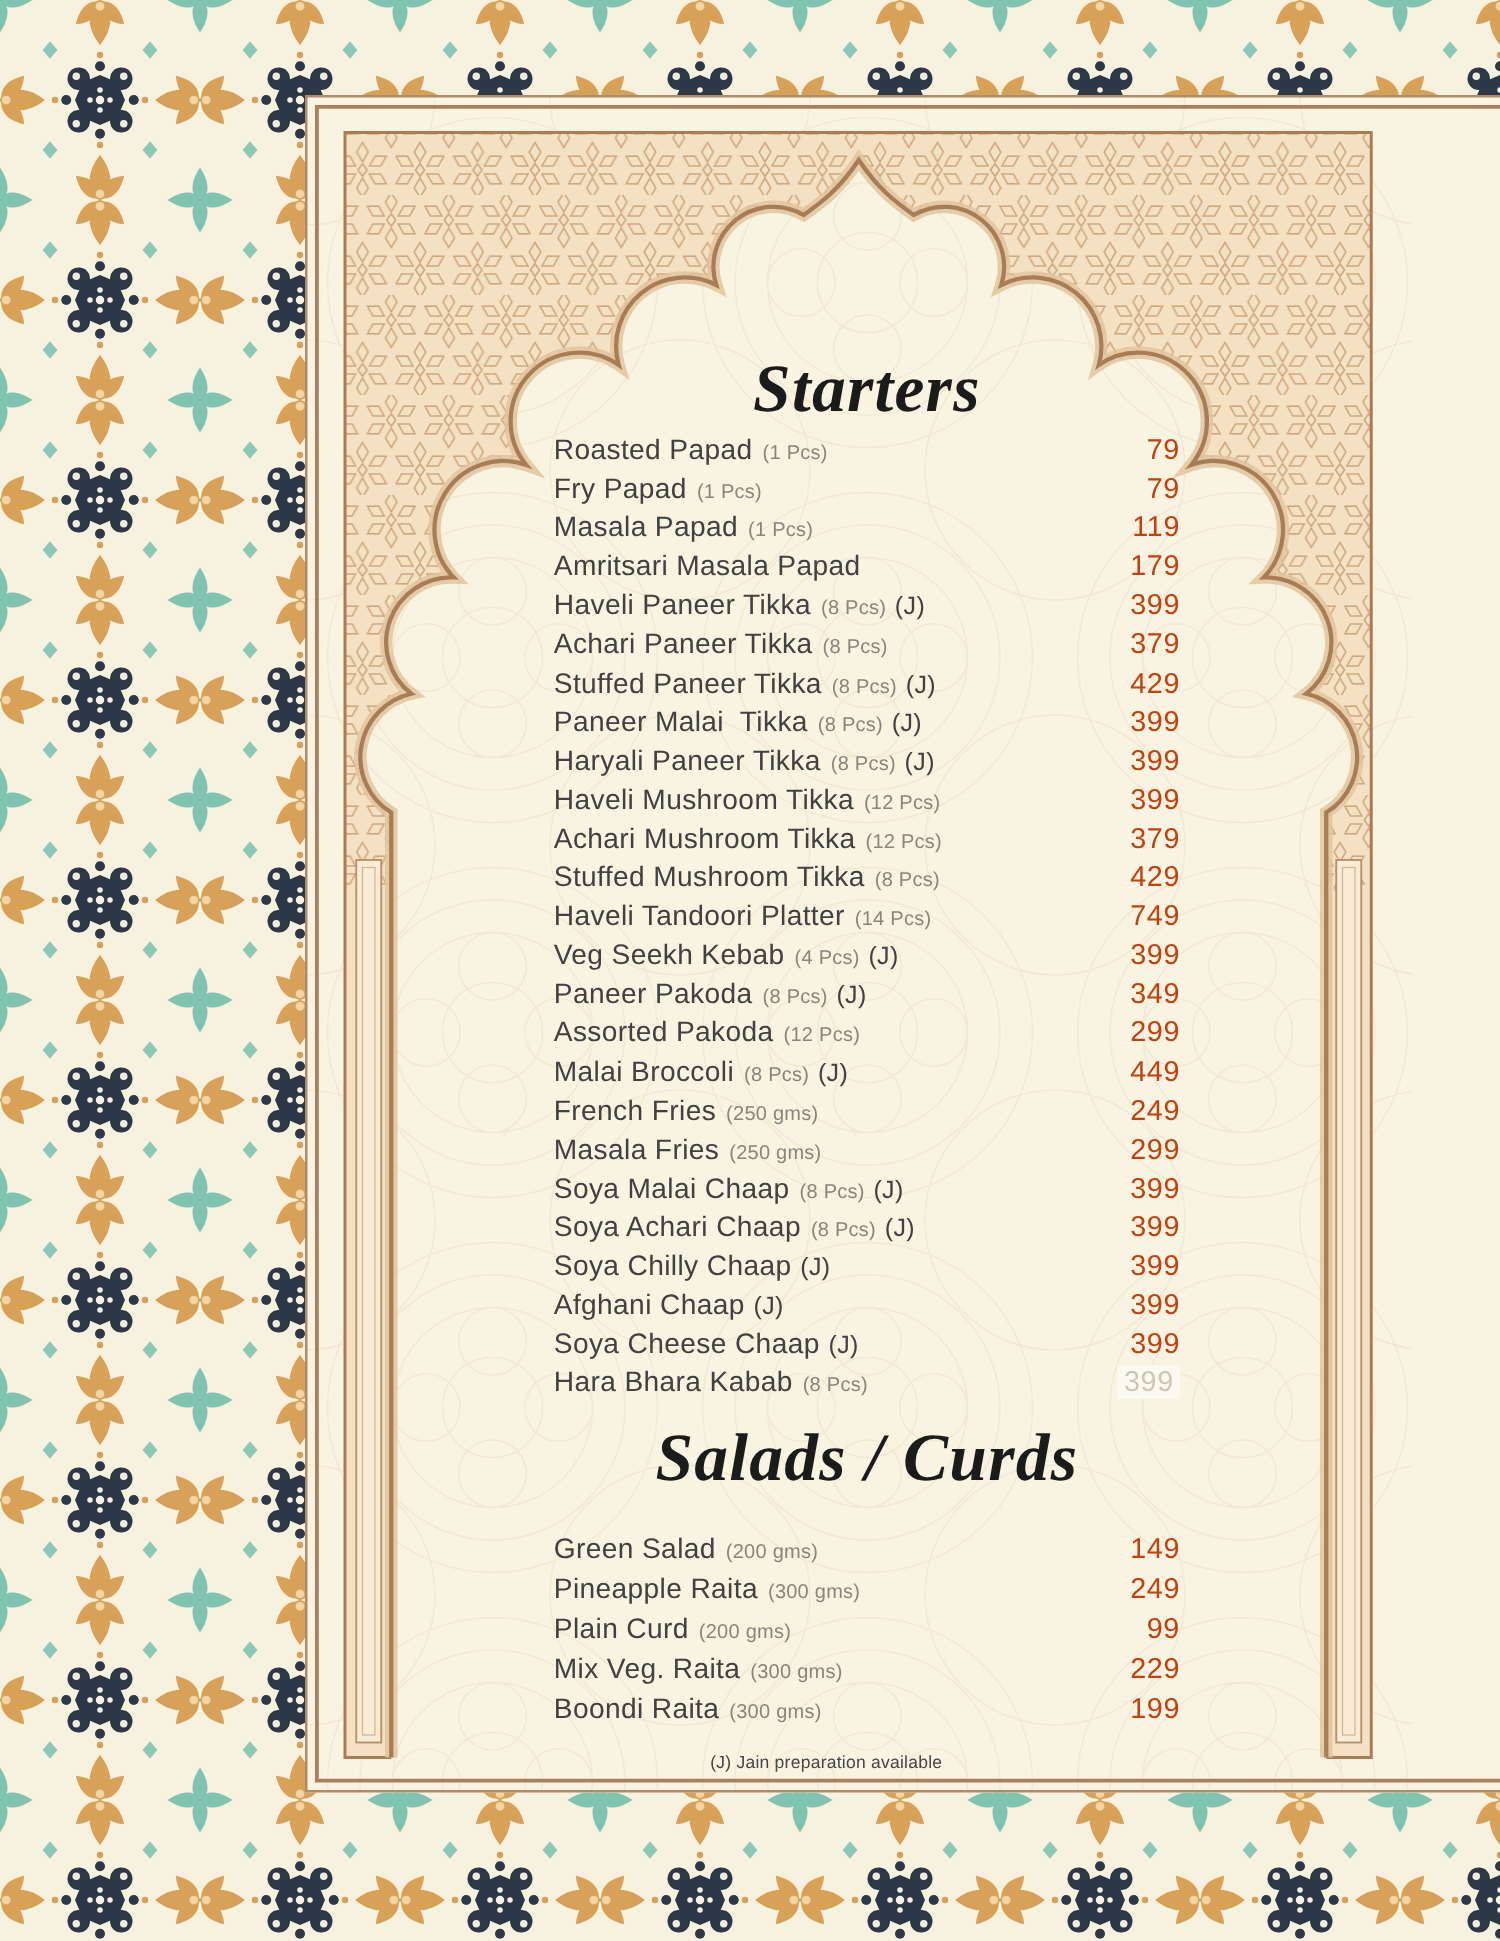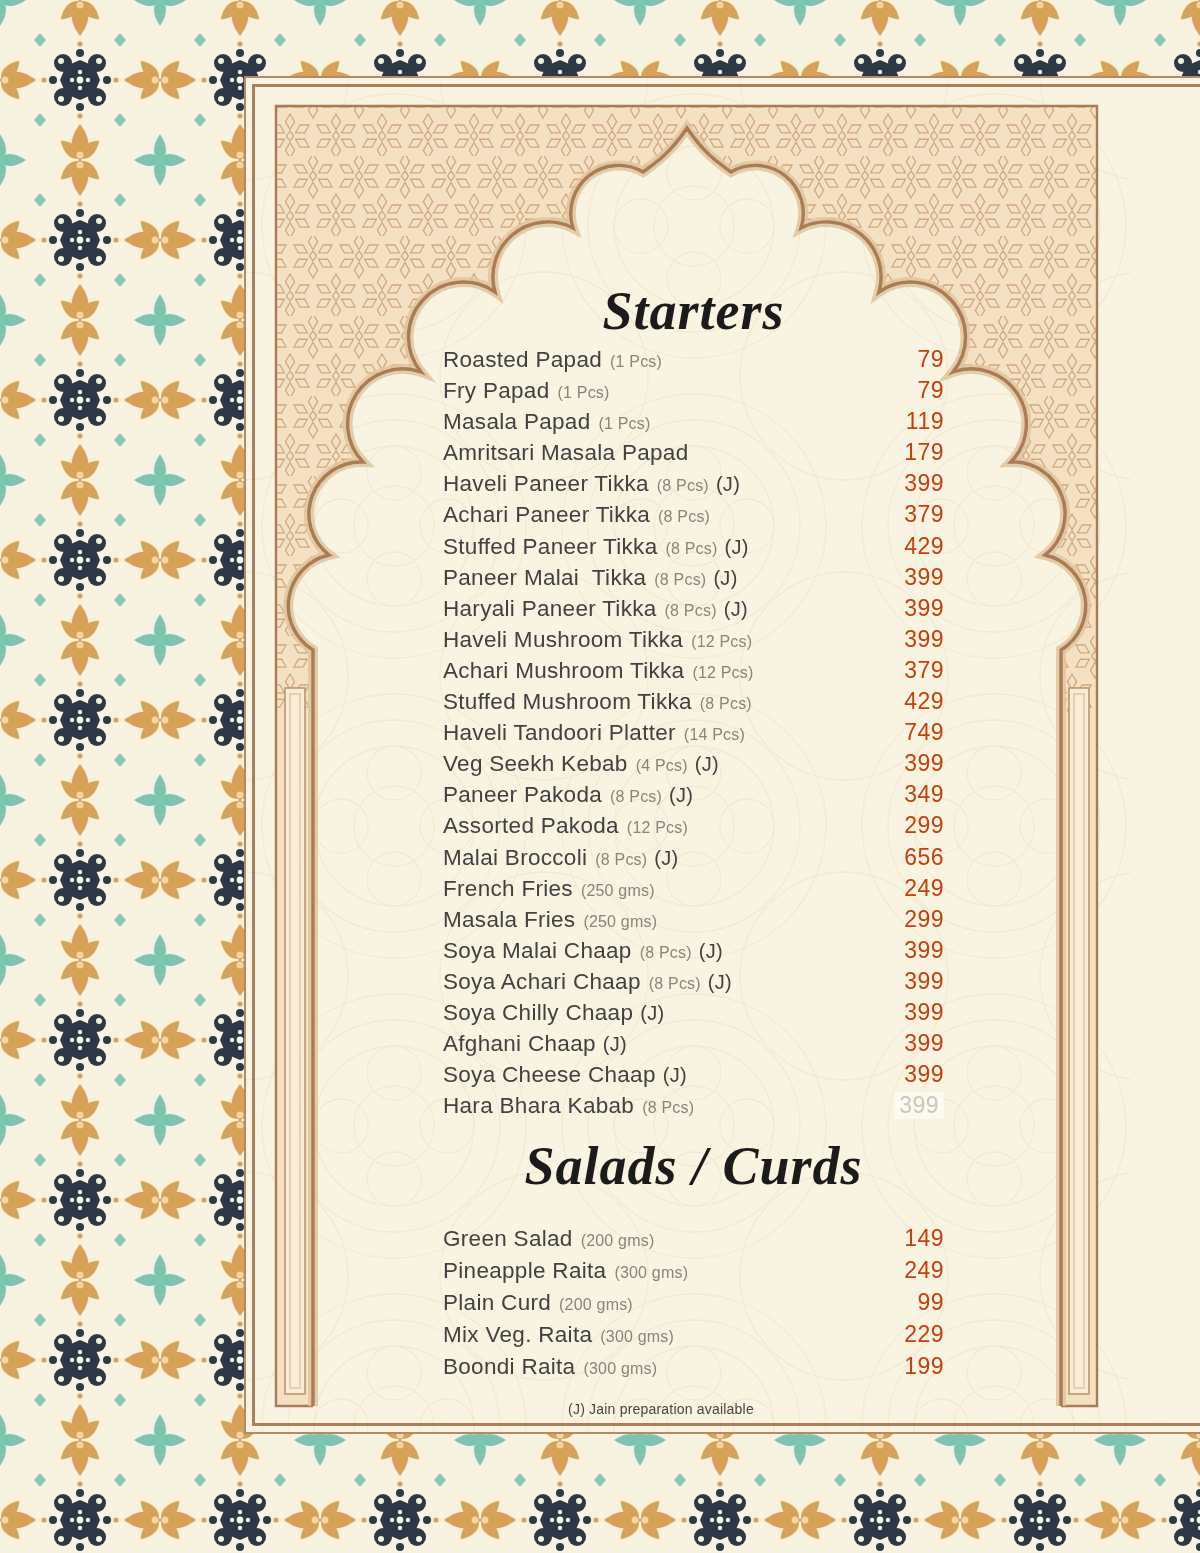--- a/index.html
+++ b/index.html
@@ -176,21 +176,21 @@
           <div class="row"><span class="name">Stuffed Paneer Tikka<span class="portion">(8 Pcs)</span><span class="jain">(J)</span></span><span class="price">429</span></div>
           <div class="row"><span class="name">Paneer Malai  Tikka<span class="portion">(8 Pcs)</span><span class="jain">(J)</span></span><span class="price">399</span></div>
           <div class="row"><span class="name">Haryali Paneer Tikka<span class="portion">(8 Pcs)</span><span class="jain">(J)</span></span><span class="price">399</span></div>
           <div class="row"><span class="name">Haveli Mushroom Tikka<span class="portion">(12 Pcs)</span></span><span class="price">399</span></div>
           <div class="row"><span class="name">Achari Mushroom Tikka<span class="portion">(12 Pcs)</span></span><span class="price">379</span></div>
           <div class="row"><span class="name">Stuffed Mushroom Tikka<span class="portion">(8 Pcs)</span></span><span class="price">429</span></div>
           <div class="row"><span class="name">Haveli Tandoori Platter<span class="portion">(14 Pcs)</span></span><span class="price">749</span></div>
           <div class="row"><span class="name">Veg Seekh Kebab<span class="portion">(4 Pcs)</span><span class="jain">(J)</span></span><span class="price">399</span></div>
           <div class="row"><span class="name">Paneer Pakoda<span class="portion">(8 Pcs)</span><span class="jain">(J)</span></span><span class="price">349</span></div>
           <div class="row"><span class="name">Assorted Pakoda<span class="portion">(12 Pcs)</span></span><span class="price">299</span></div>
-          <div class="row"><span class="name">Malai Broccoli<span class="portion">(8 Pcs)</span><span class="jain">(J)</span></span><span class="price">656</span></div>
+          <div class="row"><span class="name">Malai Broccoli<span class="portion">(8 Pcs)</span><span class="jain">(J)</span></span><span class="price">449</span></div>
           <div class="row"><span class="name">French Fries<span class="portion">(250 gms)</span></span><span class="price">249</span></div>
           <div class="row"><span class="name">Masala Fries<span class="portion">(250 gms)</span></span><span class="price">299</span></div>
           <div class="row"><span class="name">Soya Malai Chaap<span class="portion">(8 Pcs)</span><span class="jain">(J)</span></span><span class="price">399</span></div>
           <div class="row"><span class="name">Soya Achari Chaap<span class="portion">(8 Pcs)</span><span class="jain">(J)</span></span><span class="price">399</span></div>
           <div class="row"><span class="name">Soya Chilly Chaap<span class="jain">(J)</span></span><span class="price">399</span></div>
           <div class="row"><span class="name">Afghani Chaap<span class="jain">(J)</span></span><span class="price">399</span></div>
           <div class="row"><span class="name">Soya Cheese Chaap<span class="jain">(J)</span></span><span class="price">399</span></div>
           <div class="row faded"><span class="name">Hara Bhara Kabab<span class="portion">(8 Pcs)</span></span><span class="price">399</span></div>
         </div>
         <div class="sec-title salads">Salads / Curds</div>

